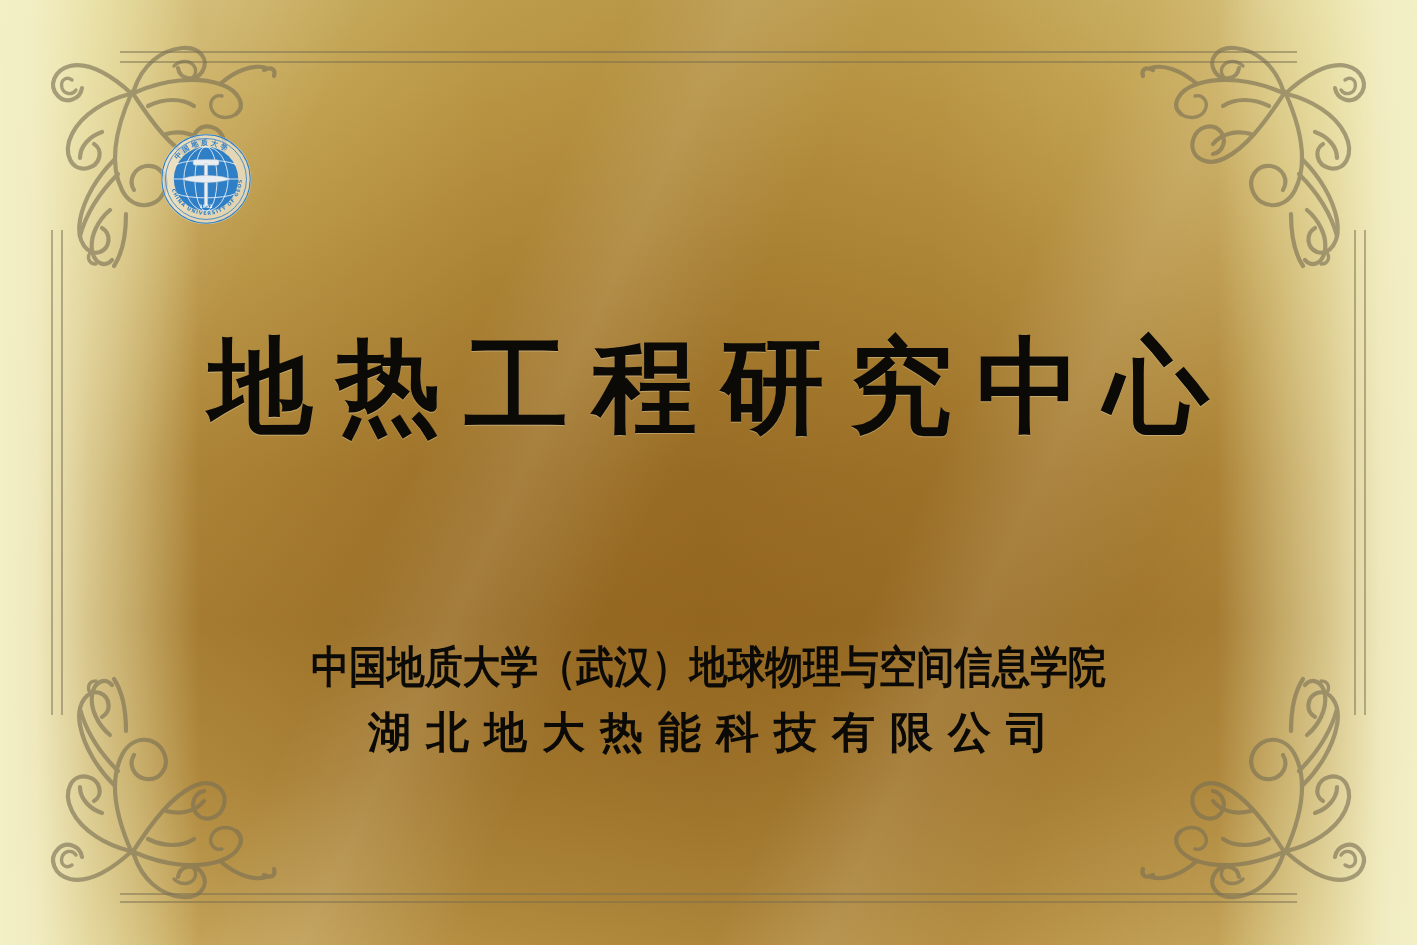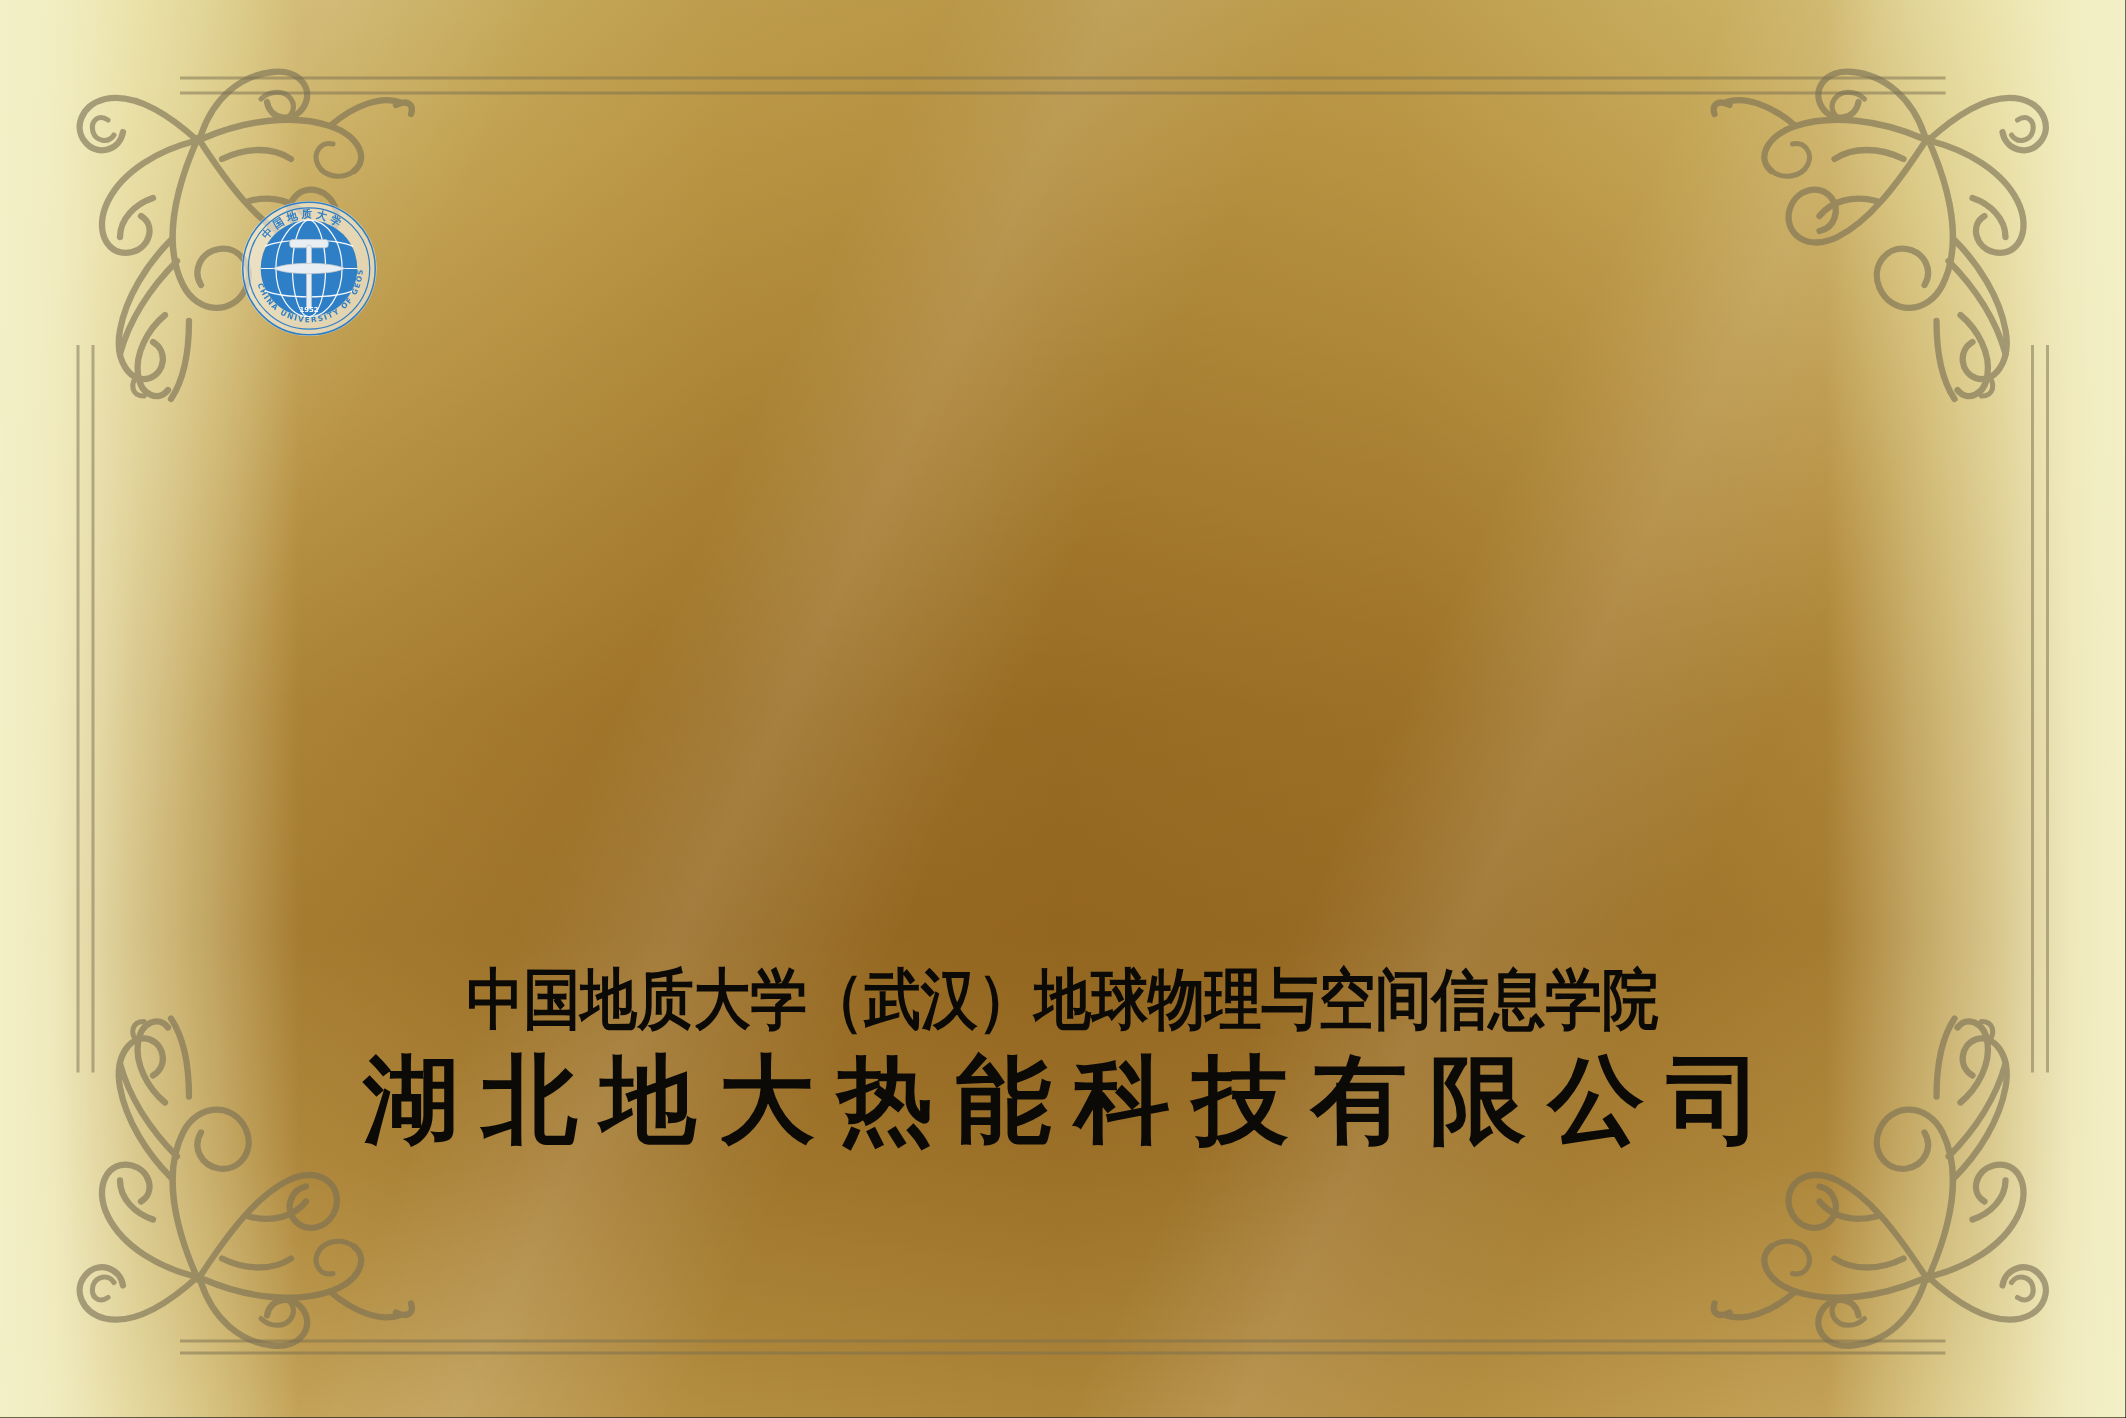--- a/index.html
+++ b/index.html
@@ -77,22 +77,22 @@
     white-space:nowrap;
   }
   #org-line1{
     position:absolute;left:0;right:0;top:640px;text-align:center;
     font-family:"DejaVu Sans","Liberation Sans",sans-serif;
     font-weight:700;font-size:44px;line-height:54px;color:#0b0a07;
     letter-spacing:0px;transform:scaleX(0.86);white-space:nowrap;
   }
   #org-line2{
     position:absolute;left:0;right:0;top:702px;text-align:center;
-    font-family:Liberation Sans, sans-serif;
-    font-weight:700;font-size:64px;line-height:62px;color:#0b0a07;
+    font-family:Liberation Serif, serif;
+    font-weight:700;font-size:43px;line-height:62px;color:#0b0a07;
     letter-spacing:15px;text-indent:15px;white-space:nowrap;
   }
 </style>
 </head>
 <body>
 
 <div id="plaque">
 
   <div id="edge-left"></div>
   <div id="edge-right"></div>
@@ -254,16 +254,17 @@
         </text>
         <text font-size="5.3" font-weight="700" fill="#2f7fc6" letter-spacing="1.1" font-family="'DejaVu Sans','Liberation Sans',sans-serif">
           <textPath href="#ringbot" startOffset="9.5%">CHINA UNIVERSITY OF GEOSCIENCES</textPath>
         </text>
         <text x="50" y="81.5" text-anchor="middle" font-size="5" font-weight="700" fill="#ffffff" font-family="'DejaVu Sans','Liberation Sans',sans-serif">1952</text>
       </svg>
     </div>
 
   </div>
 
+  <div id="title">地热工程研究中心</div>
   <div id="org-line1">中国地质大学（武汉）地球物理与空间信息学院</div>
   <div id="org-line2">湖北地大热能科技有限公司</div>
 
 </div>
 
 </body></html>

